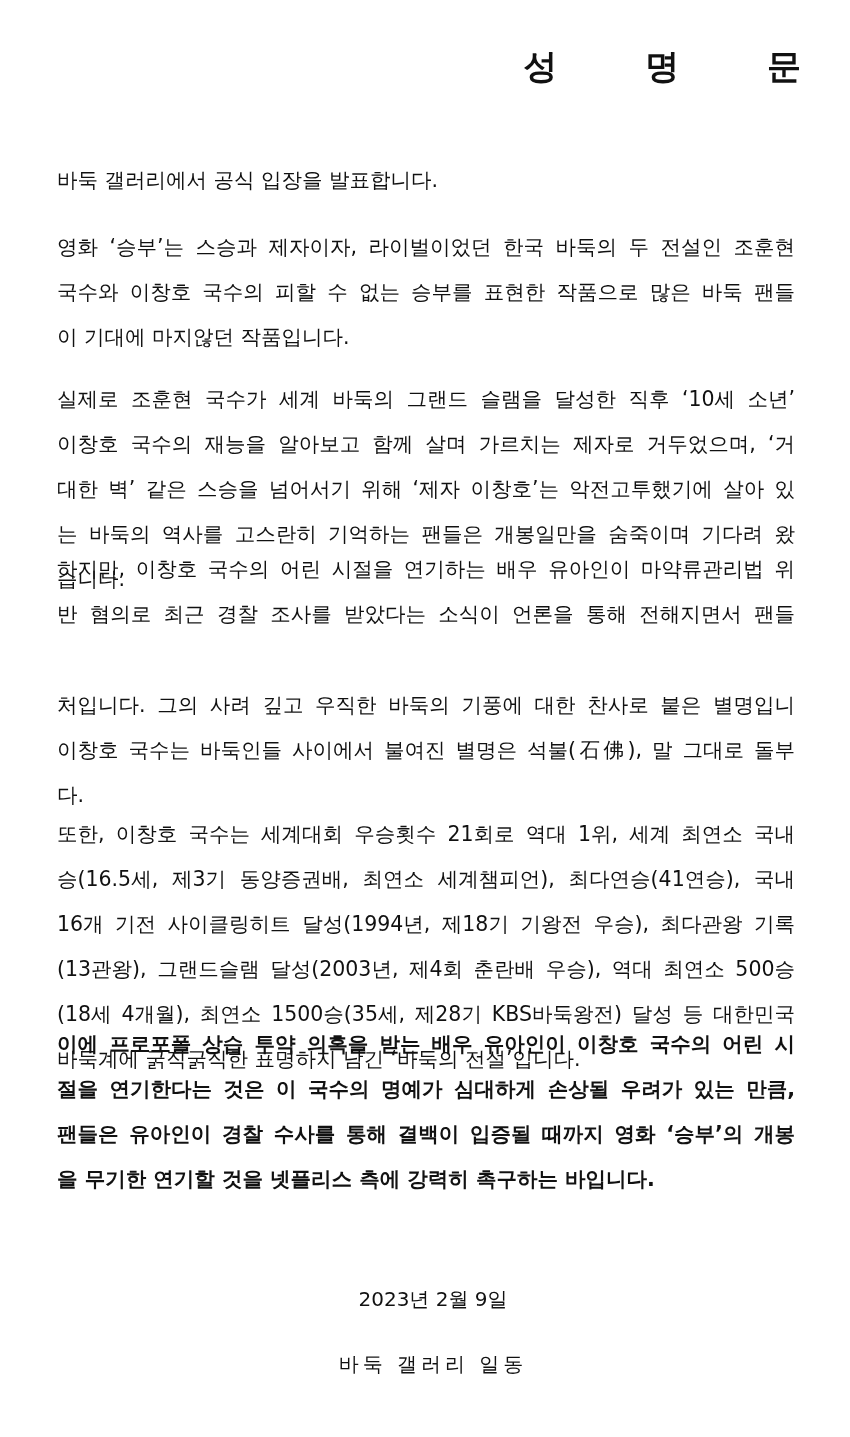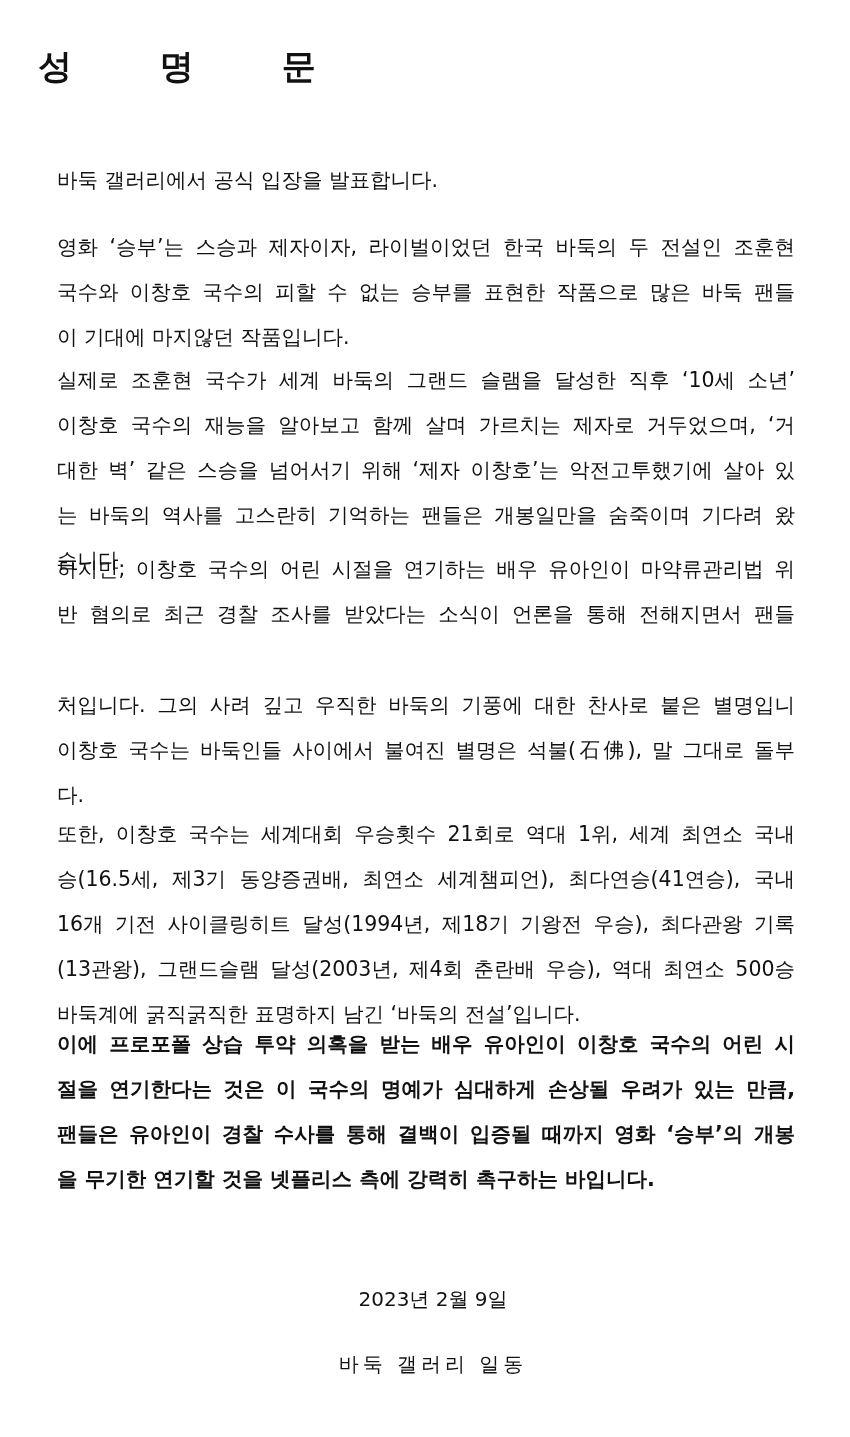--- a/index.html
+++ b/index.html
@@ -2,21 +2,21 @@
 <html><head>
   <meta charset="utf-8">
   <style>
     html, body { margin: 0; padding: 0; background: #ffffff; }
     body {
       width: 850px; height: 1437px; overflow: hidden; position: relative;
       font-family: "DejaVu Sans", "Liberation Sans", sans-serif;
       color: #111111;
     }
     .title {
-      position: absolute; top: 44px; left: 0; width: 839px; text-align: left;
+      position: absolute; top: 44px; left: 0; width: 839px; text-align: right;
       font-size: 34px; font-weight: bold; letter-spacing: 38px; text-indent: 38px;
       line-height: 44px;
     }
     .para { position: absolute; left: 57px; width: 738px; }
     .line {
       height: 45px; line-height: 45px; font-size: 20.5px;
       white-space: nowrap; overflow: visible;
       text-align: justify; text-align-last: justify;
     }
     .line.last { text-align-last: left; }
@@ -35,21 +35,21 @@
   <div class="para" style="top:158px;">
     <div class="line last">바둑 갤러리에서 공식 입장을 발표합니다.</div>
   </div>
 
   <div class="para" style="top:225px;">
     <div class="line">영화 ‘승부’는 스승과 제자이자, 라이벌이었던 한국 바둑의 두 전설인 조훈현</div>
     <div class="line">국수와 이창호 국수의 피할 수 없는 승부를 표현한 작품으로 많은 바둑 팬들</div>
     <div class="line last">이 기대에 마지않던 작품입니다.</div>
   </div>
 
-  <div class="para" style="top:358px;">
+  <div class="para" style="top:377px;">
     <div class="line">실제로 조훈현 국수가 세계 바둑의 그랜드 슬램을 달성한 직후 ‘10세 소년’</div>
     <div class="line">이창호 국수의 재능을 알아보고 함께 살며 가르치는 제자로 거두었으며, ‘거</div>
     <div class="line">대한 벽’ 같은 스승을 넘어서기 위해 ‘제자 이창호’는 악전고투했기에 살아 있</div>
     <div class="line">는 바둑의 역사를 고스란히 기억하는 팬들은 개봉일만을 숨죽이며 기다려 왔</div>
     <div class="line last">습니다.</div>
   </div>
 
   <div class="para" style="top:547px;">
     <div class="line">하지만, 이창호 국수의 어린 시절을 연기하는 배우 유아인이 마약류관리법 위</div>
     <div class="line">반 혐의로 최근 경찰 조사를 받았다는 소식이 언론을 통해 전해지면서 팬들</div>
@@ -59,20 +59,21 @@
     <div class="line">처입니다. 그의 사려 깊고 우직한 바둑의 기풍에 대한 찬사로 붙은 별명입니</div>
     <div class="line">이창호 국수는 바둑인들 사이에서 불여진 별명은 석불(石佛), 말 그대로 돌부</div>
     <div class="line last">다.</div>
   </div>
 
   <div class="para" style="top:812px;">
     <div class="line">또한, 이창호 국수는 세계대회 우승횟수 21회로 역대 1위, 세계 최연소 국내</div>
     <div class="line">승(16.5세, 제3기 동양증권배, 최연소 세계챔피언), 최다연승(41연승), 국내</div>
     <div class="line">16개 기전 사이클링히트 달성(1994년, 제18기 기왕전 우승), 최다관왕 기록</div>
     <div class="line">(13관왕), 그랜드슬램 달성(2003년, 제4회 춘란배 우승), 역대 최연소 500승</div>
+    <div class="line">(18세 4개월), 최연소 1500승(35세, 제28기 KBS바둑왕전) 달성 등 대한민국</div>
     <div class="line last">바둑계에 굵직굵직한 표명하지 남긴 ‘바둑의 전설’입니다.</div>
   </div>
 
   <div class="para" style="top:1022px;font-weight:bold;">
     <div class="line">이에 프로포폴 상습 투약 의혹을 받는 배우 유아인이 이창호 국수의 어린 시</div>
     <div class="line">절을 연기한다는 것은 이 국수의 명예가 심대하게 손상될 우려가 있는 만큼,</div>
     <div class="line">팬들은 유아인이 경찰 수사를 통해 결백이 입증될 때까지 영화 ‘승부’의 개봉</div>
     <div class="line last">을 무기한 연기할 것을 넷플리스 측에 강력히 촉구하는 바입니다.</div>
   </div>
 

